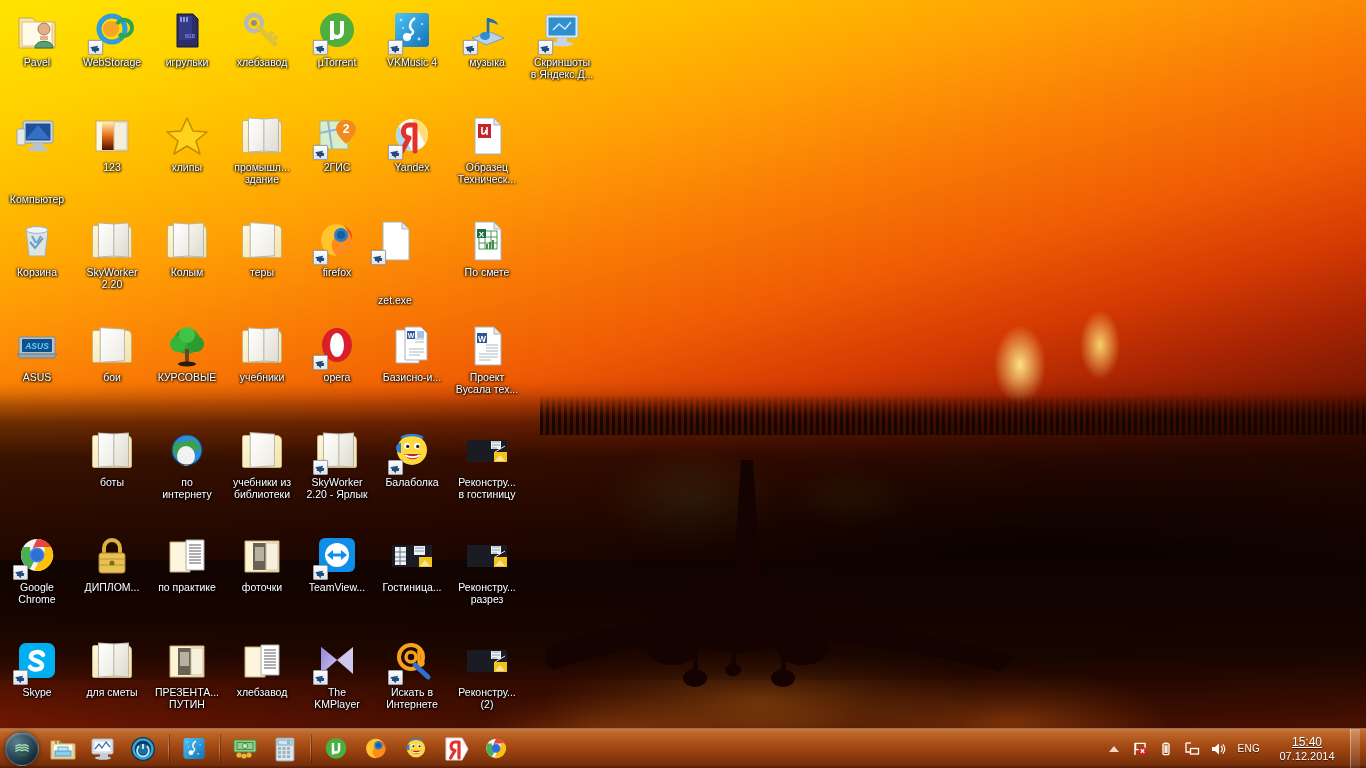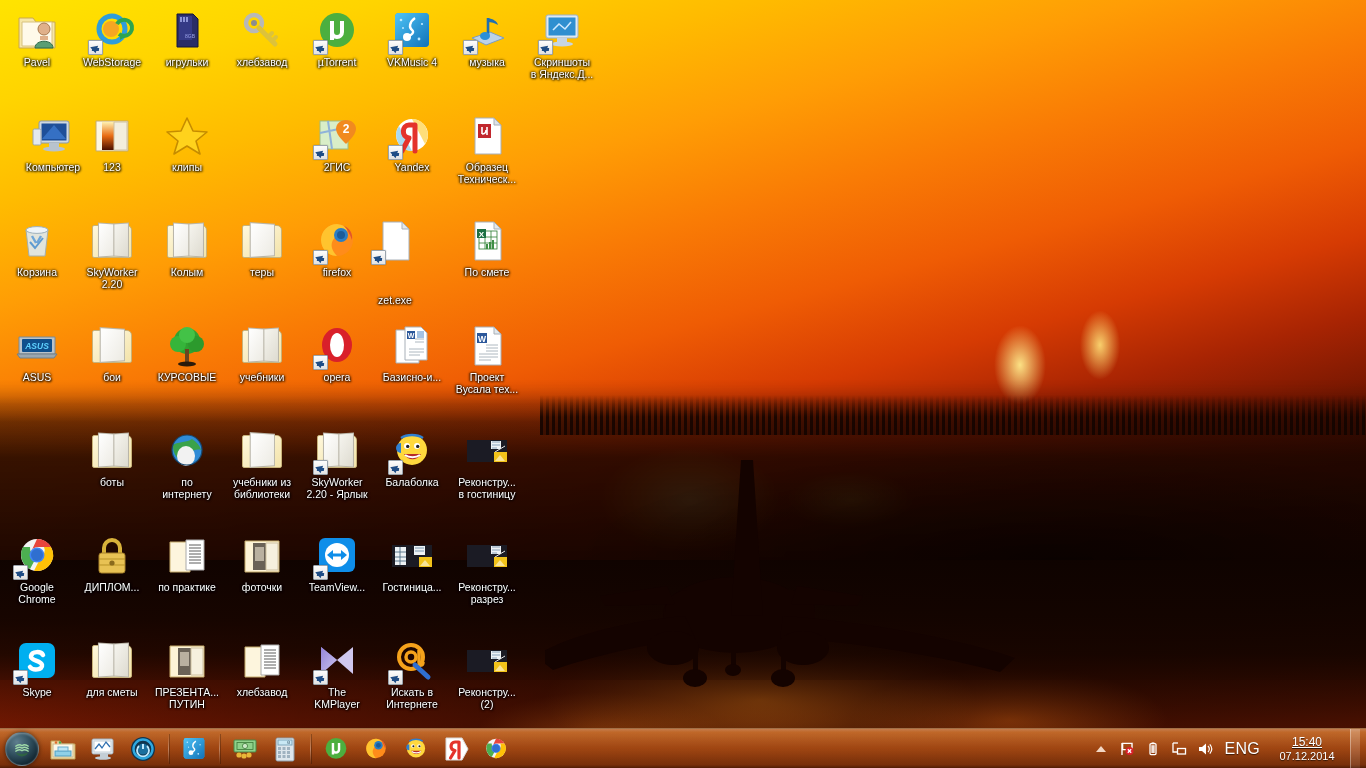--- a/index.html
+++ b/index.html
@@ -177,21 +177,21 @@
   #tray{
     display:flex; align-items:center; height:40px;
     padding-right:6px; flex:0 0 auto; color:#fff;
   }
   .tray-icon{
     width:22px;height:26px; display:flex;align-items:center;justify-content:center;
     margin:0 2px;
   }
   .tray-icon svg{ width:16px;height:16px;display:block; }
   #lang{
-    font-size:16px; color:#fff; margin:0 8px 0 6px;
+    font-size:10px; color:#fff; margin:0 8px 0 6px;
     text-shadow:0 1px 1px rgba(0,0,0,.6);
     letter-spacing:.3px;
   }
   #clock{
     display:flex;flex-direction:column;align-items:center;justify-content:center;
     min-width:78px; color:#fff; line-height:14px;
     text-shadow:0 1px 1px rgba(0,0,0,.65);
   }
   #clock .t{ font-size:12px;text-decoration:underline; }
   #clock .d{ font-size:11px; }
@@ -343,21 +343,21 @@
         <rect x="9.5" y="9.5" width="27" height="18" fill="#2f8fd0"></rect>
         <path d="M14 22 L20 16 L26 21 L32 14" stroke="#cfe9ff" stroke-width="1.6" fill="none"></path>
         <path d="M18 30 h10 v4 h-10 Z" fill="#c7d5e2"></path>
         <ellipse cx="23" cy="36" rx="11" ry="2.6" fill="#c7d5e2"></ellipse>
       </svg>
         <span class="shortcut-arrow"></span>
       </div>
       <div class="lbl">Скриншоты
 в Яндекс.Д...</div>
     </div>
-    <div class="icon" style="left: 16px; top: 113px;">
+    <div class="icon" style="left: 0px; top: 113px; gap: 32px;">
       <div class="glyph">
         <svg viewBox="0 0 46 46">
         <rect x="9" y="8" width="30" height="22" rx="2" fill="#cfd8e0" stroke="#8d9aa6"></rect>
         <rect x="11.5" y="10.5" width="25" height="17" fill="#1e4f99"></rect>
         <path d="M12 26 L24 12 L36 26 Z" fill="#3f7fd6" opacity=".7"></path>
         <path d="M19 30 h10 v4 h-10 Z" fill="#b8c3cd"></path>
         <ellipse cx="24" cy="36" rx="11" ry="2.6" fill="#b8c3cd"></ellipse>
         <rect x="3" y="16" width="8" height="16" rx="1.5" fill="#e3e8ec" stroke="#9aa6b1"></rect>
       </svg>
       </div>
@@ -380,20 +380,31 @@
       </div>
       <div class="lbl">123</div>
     </div>
     <div class="icon" style="left: 150px; top: 113px;">
       <div class="glyph">
         <svg viewBox="0 0 46 46">
         <path d="M23 5 L29 18 L43 19 L32 28 L36 41 L23 33 L10 41 L14 28 L3 19 L17 18 Z" fill="#ffd21c" stroke="#c68c00" stroke-width="1.6" stroke-linejoin="round"></path>
       </svg>
       </div>
       <div class="lbl">клипы</div>
+    </div>
+    <div class="icon" style="left: 225px; top: 113px;">
+      <div class="glyph">
+        <div class="folder">
+          <div class="back"></div>
+          <div class="pageA"></div>
+          <div class="pageB"></div>
+        </div>
+      </div>
+      <div class="lbl">промышл...
+здание</div>
     </div>
     <div class="icon" style="left: 300px; top: 113px;">
       <div class="glyph">
         <svg viewBox="0 0 46 46">
         <rect x="6" y="8" width="28" height="28" fill="#d9eec8" stroke="#9dbb85"></rect>
         <path d="M6 20 L34 14 M14 8 L18 36" stroke="#8fb3d9" stroke-width="2" fill="none"></path>
         <path d="M32 7 C38 7, 42 11, 42 16 C42 22, 32 31, 32 31 C32 31, 22 22, 22 16 C22 11, 26 7, 32 7 Z" fill="#f18a1f"></path>
         <text x="32" y="20" text-anchor="middle" font-size="12" fill="#fff" font-family="sans-serif" font-weight="bold">2</text>
       </svg>
         <span class="shortcut-arrow"></span>

